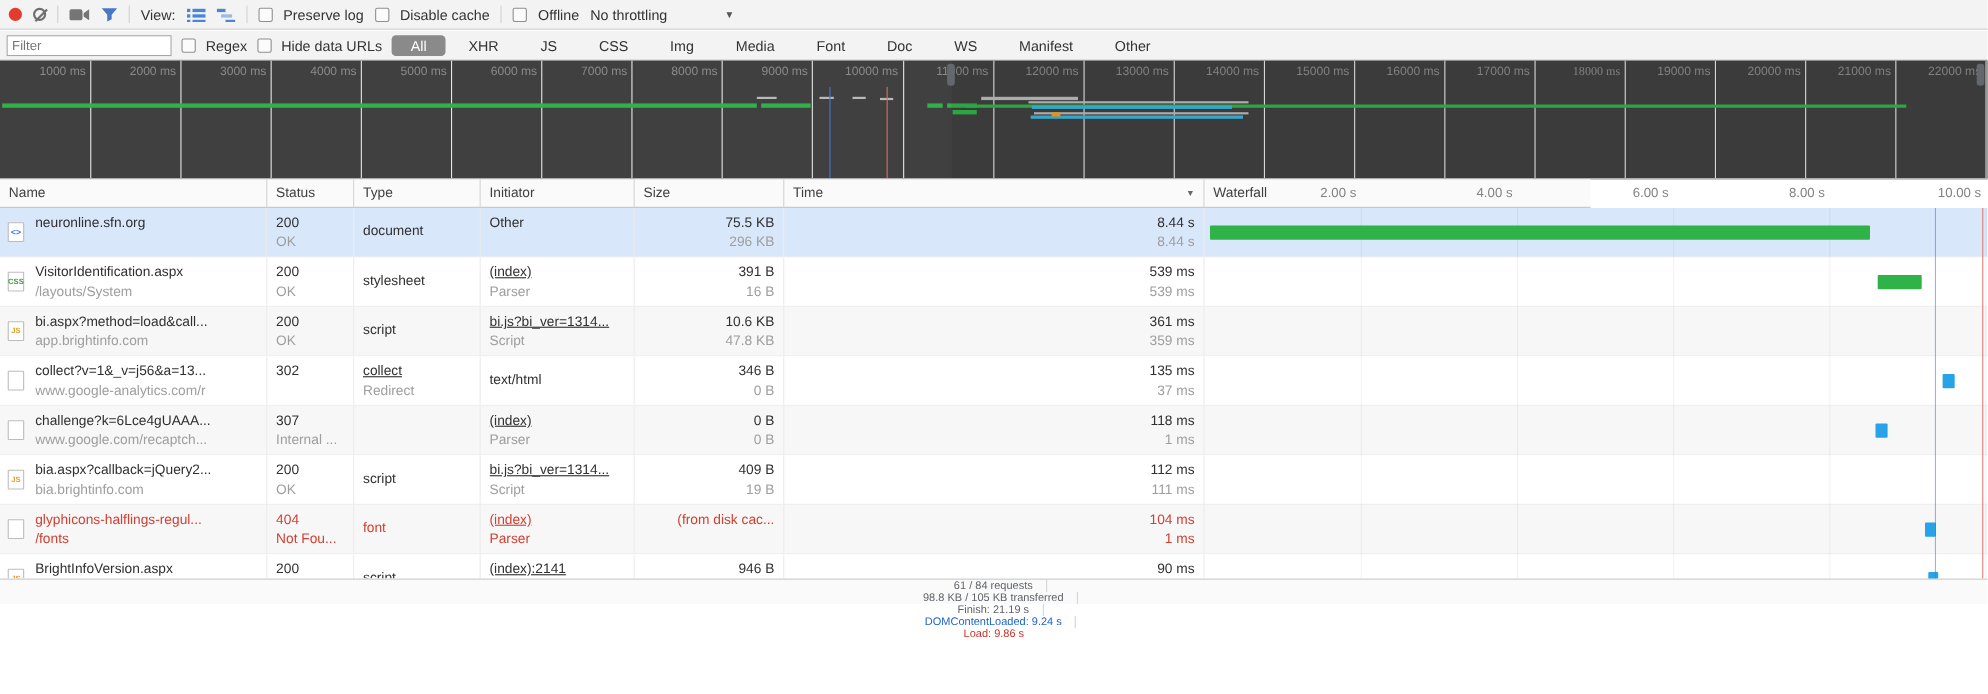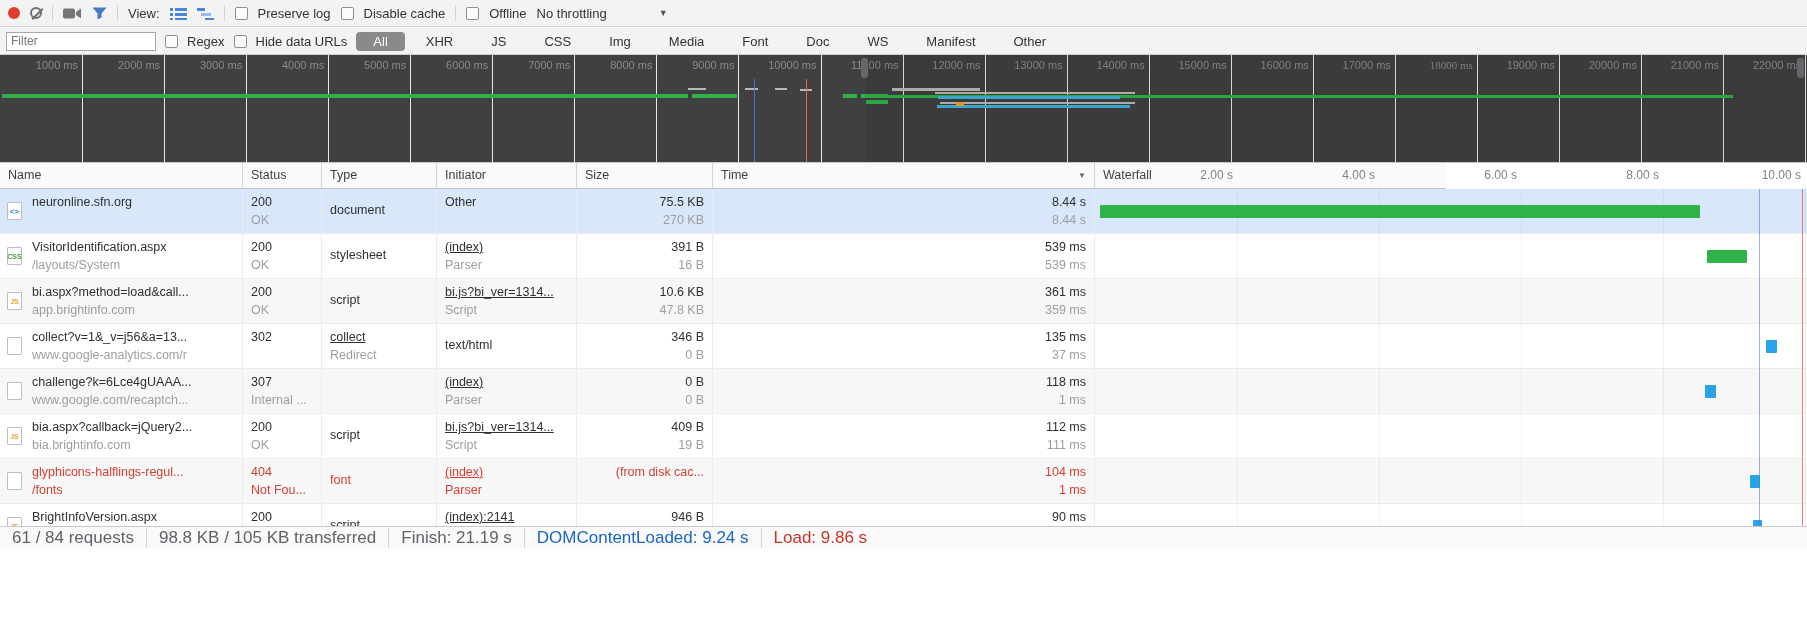--- a/index.html
+++ b/index.html
@@ -76,21 +76,21 @@
   .wf-bar { position:absolute; top:16px; height:13px; border-radius:1px; z-index:2; }
   .wf-overlay { position:absolute; left:1095px; top:0; width:712px; height:100%; pointer-events:none; z-index:1; }
   .wf-overlay .g { position:absolute; top:0; bottom:0; width:1px; background:rgba(0,0,0,0.05); }
   .wf-lines { z-index:3; }
   .wf-lines .dcl { position:absolute; top:0; bottom:0; width:1px; }
   .wf-lines .load { position:absolute; top:0; bottom:0; width:1px; }
 
   
   .statusbar { position:absolute; left:0; top:526px; width:1807px; height:23px;
     background:#fafafa; border-top:1px solid #c9c9c9; display:flex; align-items:center;
-    font-size:17px; color:#5f6368; }
+    font-size:10px; color:#5f6368;flex-direction:column; }
   .sb-item { padding:0 12px; border-right:1px solid #d4d4d4; white-space:nowrap; }
   .sb-item:last-child { border-right:none; }
 </style>
 </head>
 <body>
 
 <div class="stage">
 
   <div class="toolbar">
     <span class="icon-btn">
@@ -254,21 +254,21 @@
         </div>
         <div class="cell mid">
           <div class="l1">document</div>
         </div>
         <div class="cell">
           <div class="l1">Other</div>
           <div class="l2"></div>
         </div>
         <div class="cell r">
           <div class="l1">75.5 KB</div>
-          <div class="l2">270 KB</div>
+          <div class="l2">296 KB</div>
         </div>
         <div class="cell r">
           <div class="l1">8.44 s</div>
           <div class="l2">8.44 s</div>
         </div>
         <div class="cell wf">
           <div class="wf-bar" style="left: 5px; width: 600px; background: rgb(47, 178, 71);"></div>
         </div>
       </div>
       <div class="nrow">

